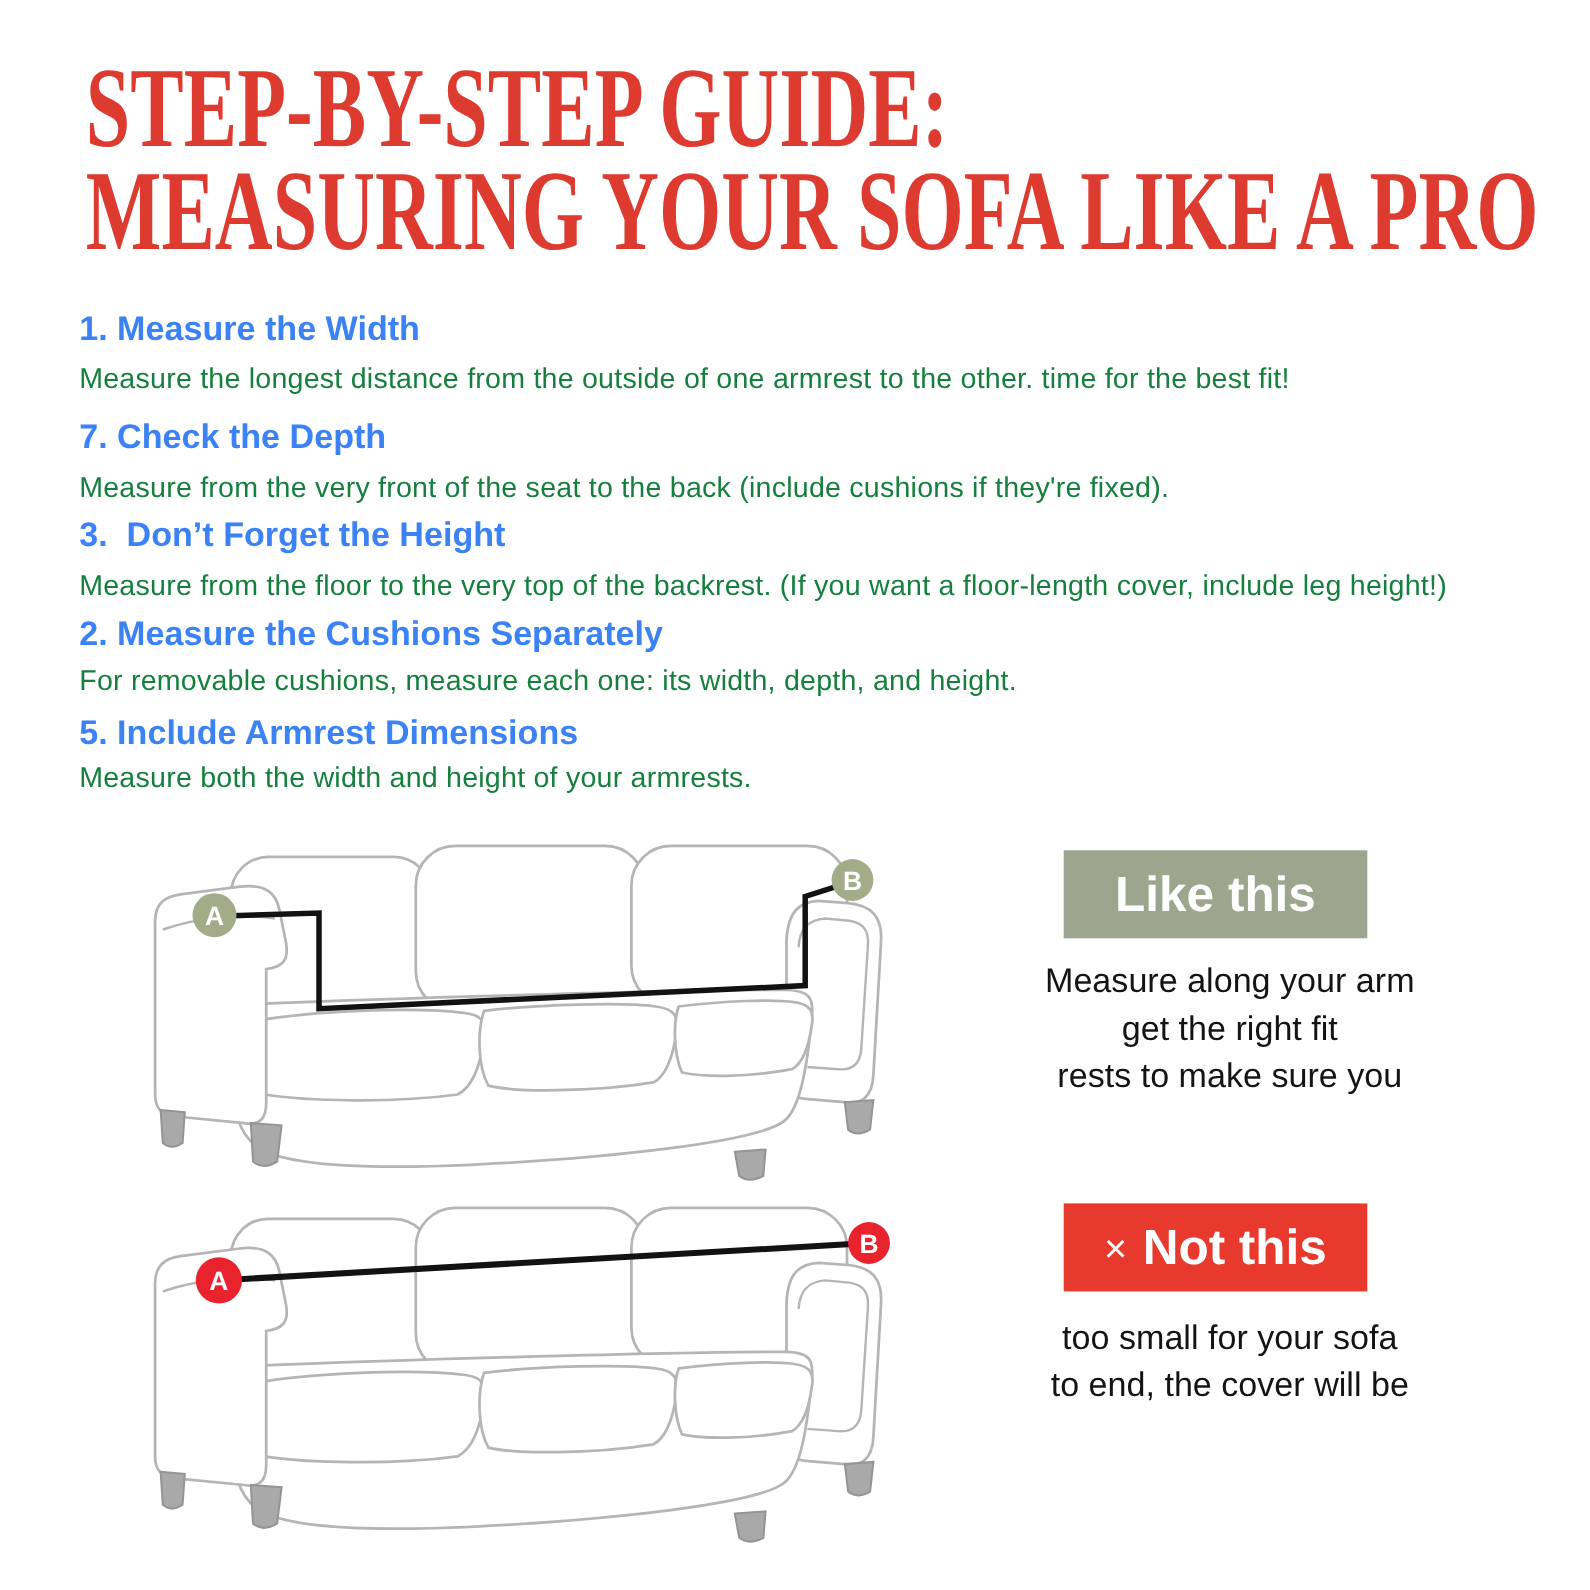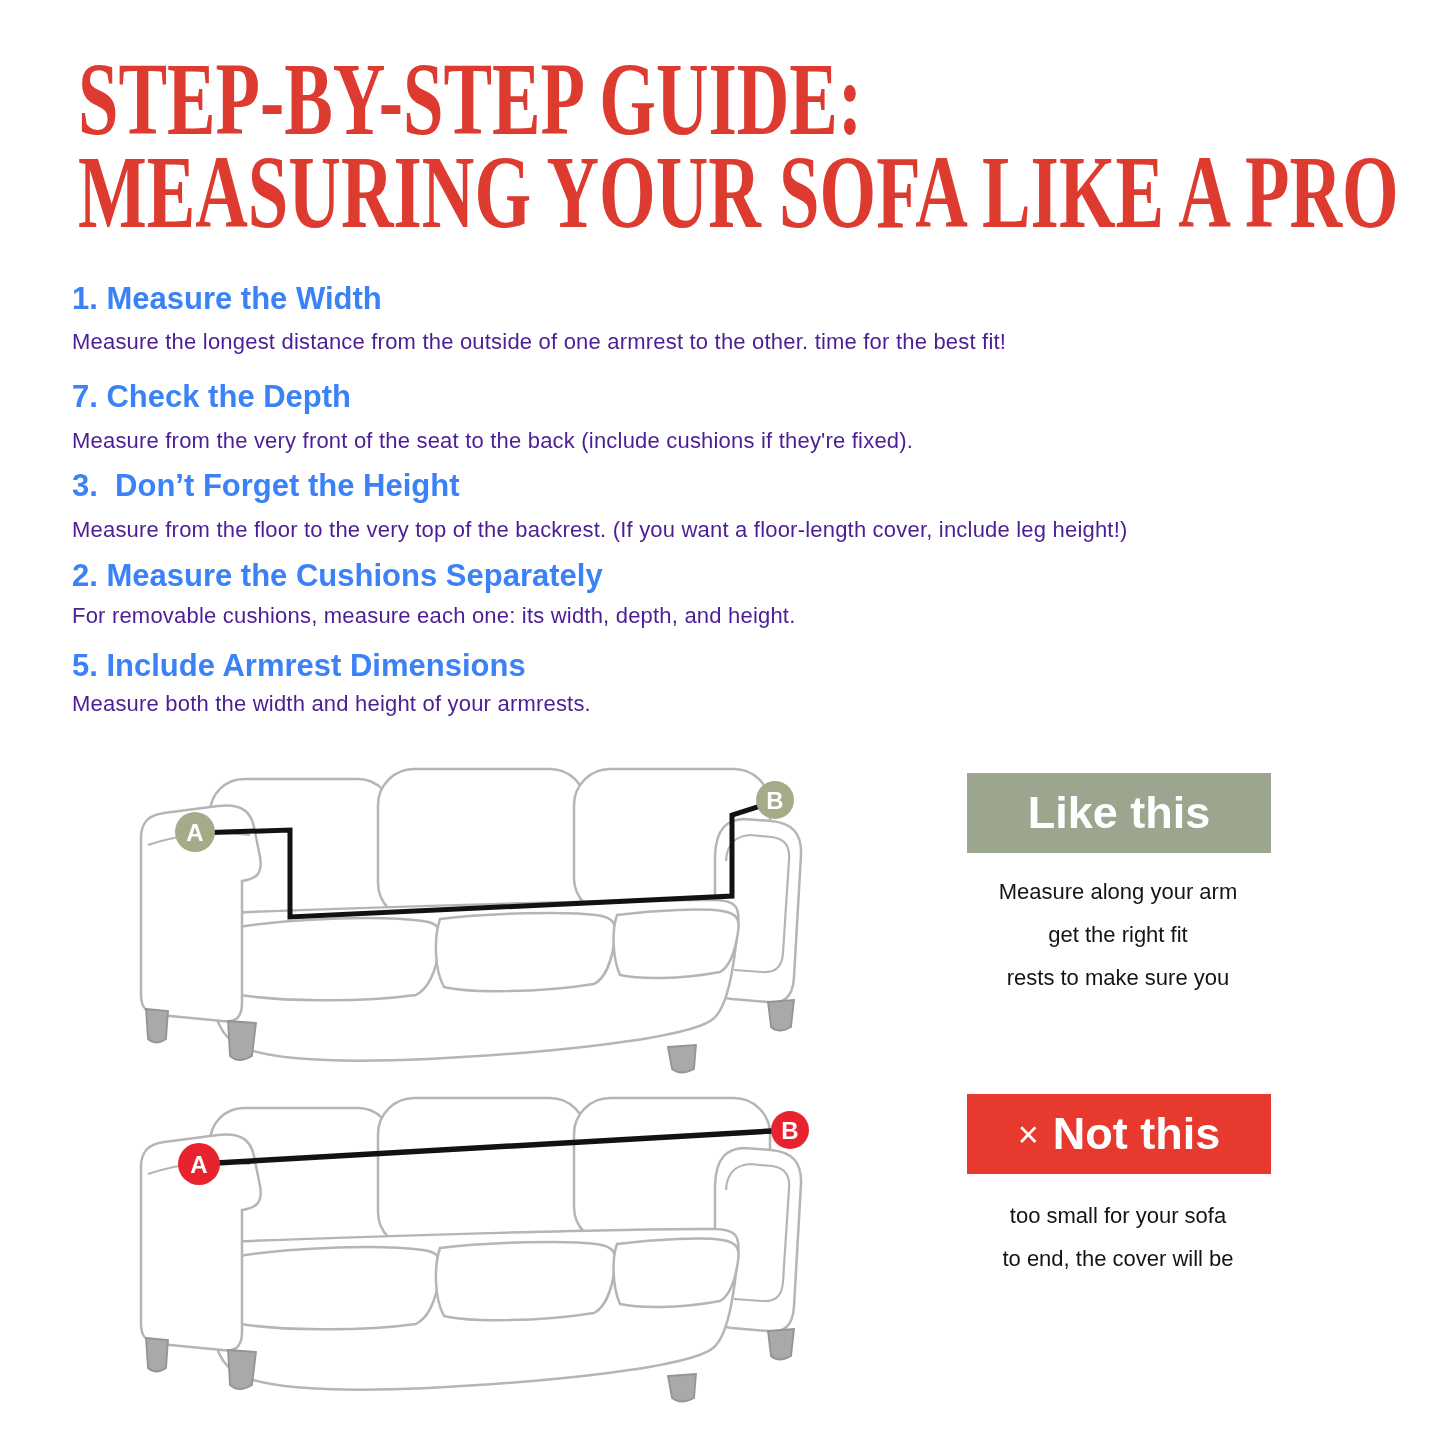--- a/index.html
+++ b/index.html
@@ -12,34 +12,34 @@
     position:absolute;left:78px;top:52px;
     font-family:"Liberation Serif",serif;font-weight:700;
     font-size:104px;line-height:93px;color:#DD3A30;
     transform:scaleX(0.70);transform-origin:left top;white-space:nowrap;letter-spacing:0px;
   }
   
   .step-h{
     position:absolute;left:72px;font-weight:700;font-size:31px;color:#3b82f6;white-space:pre;
   }
   .step-b{
-    position:absolute;left:72px;font-weight:400;font-size:22px;color:#4c1d95;white-space:nowrap;letter-spacing:0.2px;
+    position:absolute;left:72px;font-weight:400;font-size:26px;color:#15803d;white-space:nowrap;letter-spacing:0.2px;
   }
   
   .tagbox{
-    position:absolute;left:967px;width:304px;height:80px;
+    position:absolute;left:967px;width:276px;height:80px;
     display:flex;align-items:center;justify-content:center;
     color:#ffffff;font-weight:700;font-size:45px;
   }
   .tagbox.like{top:773px;background:#9CA58E;}
   .tagbox.not{top:1094px;background:#E8392E;}
   .xmark{font-weight:400;font-size:36px;margin-right:14px;position:relative;top:1px;}
   .side-text{
     position:absolute;left:900px;width:436px;text-align:center;
-    font-size:22px;line-height:43px;color:#141414;
+    font-size:31px;line-height:43px;color:#141414;
   }
   .side-text.like{top:870px;}
   .side-text.not{top:1194px;}
   
   .sofa{position:absolute;left:128px;width:695px;height:320px;}
   .sofa.good{top:757px;}
   .sofa.bad{top:1086px;}
   .outline{fill:#ffffff;stroke:#b5b5b5;stroke-width:2.5;}
   .detail{fill:none;stroke:#b5b5b5;stroke-width:2.2;}
   .leg{fill:#a9a9a9;stroke:#949494;stroke-width:1.8;}

